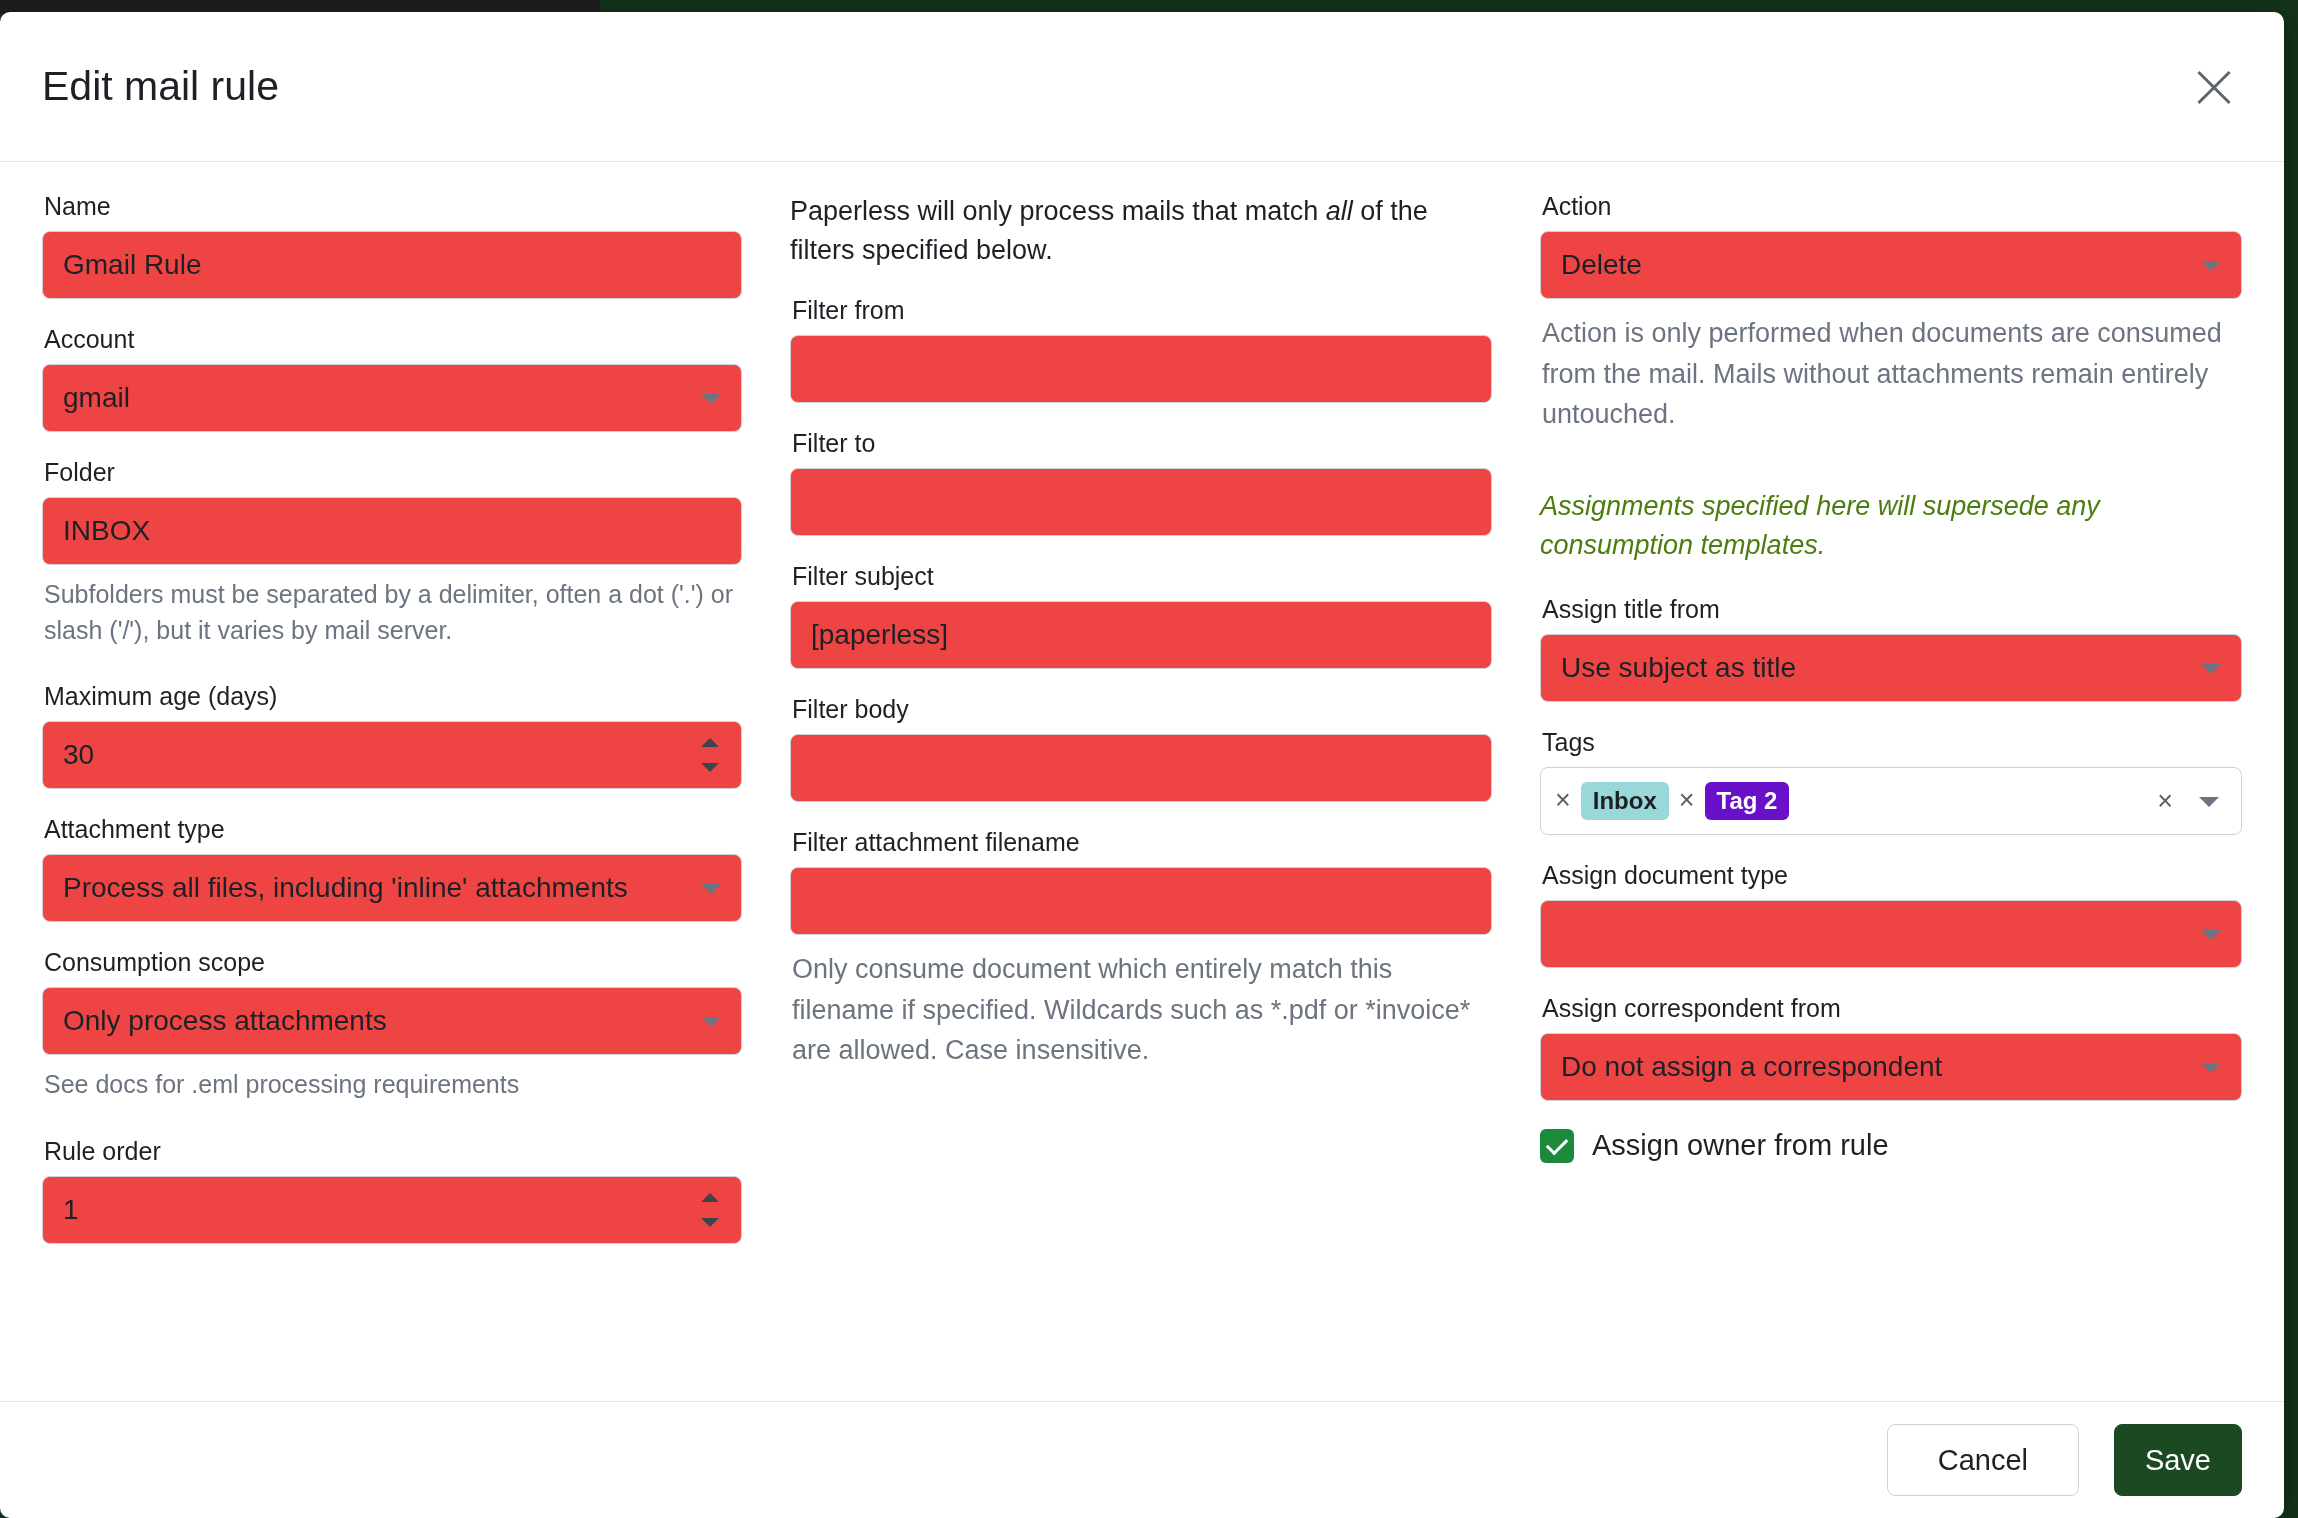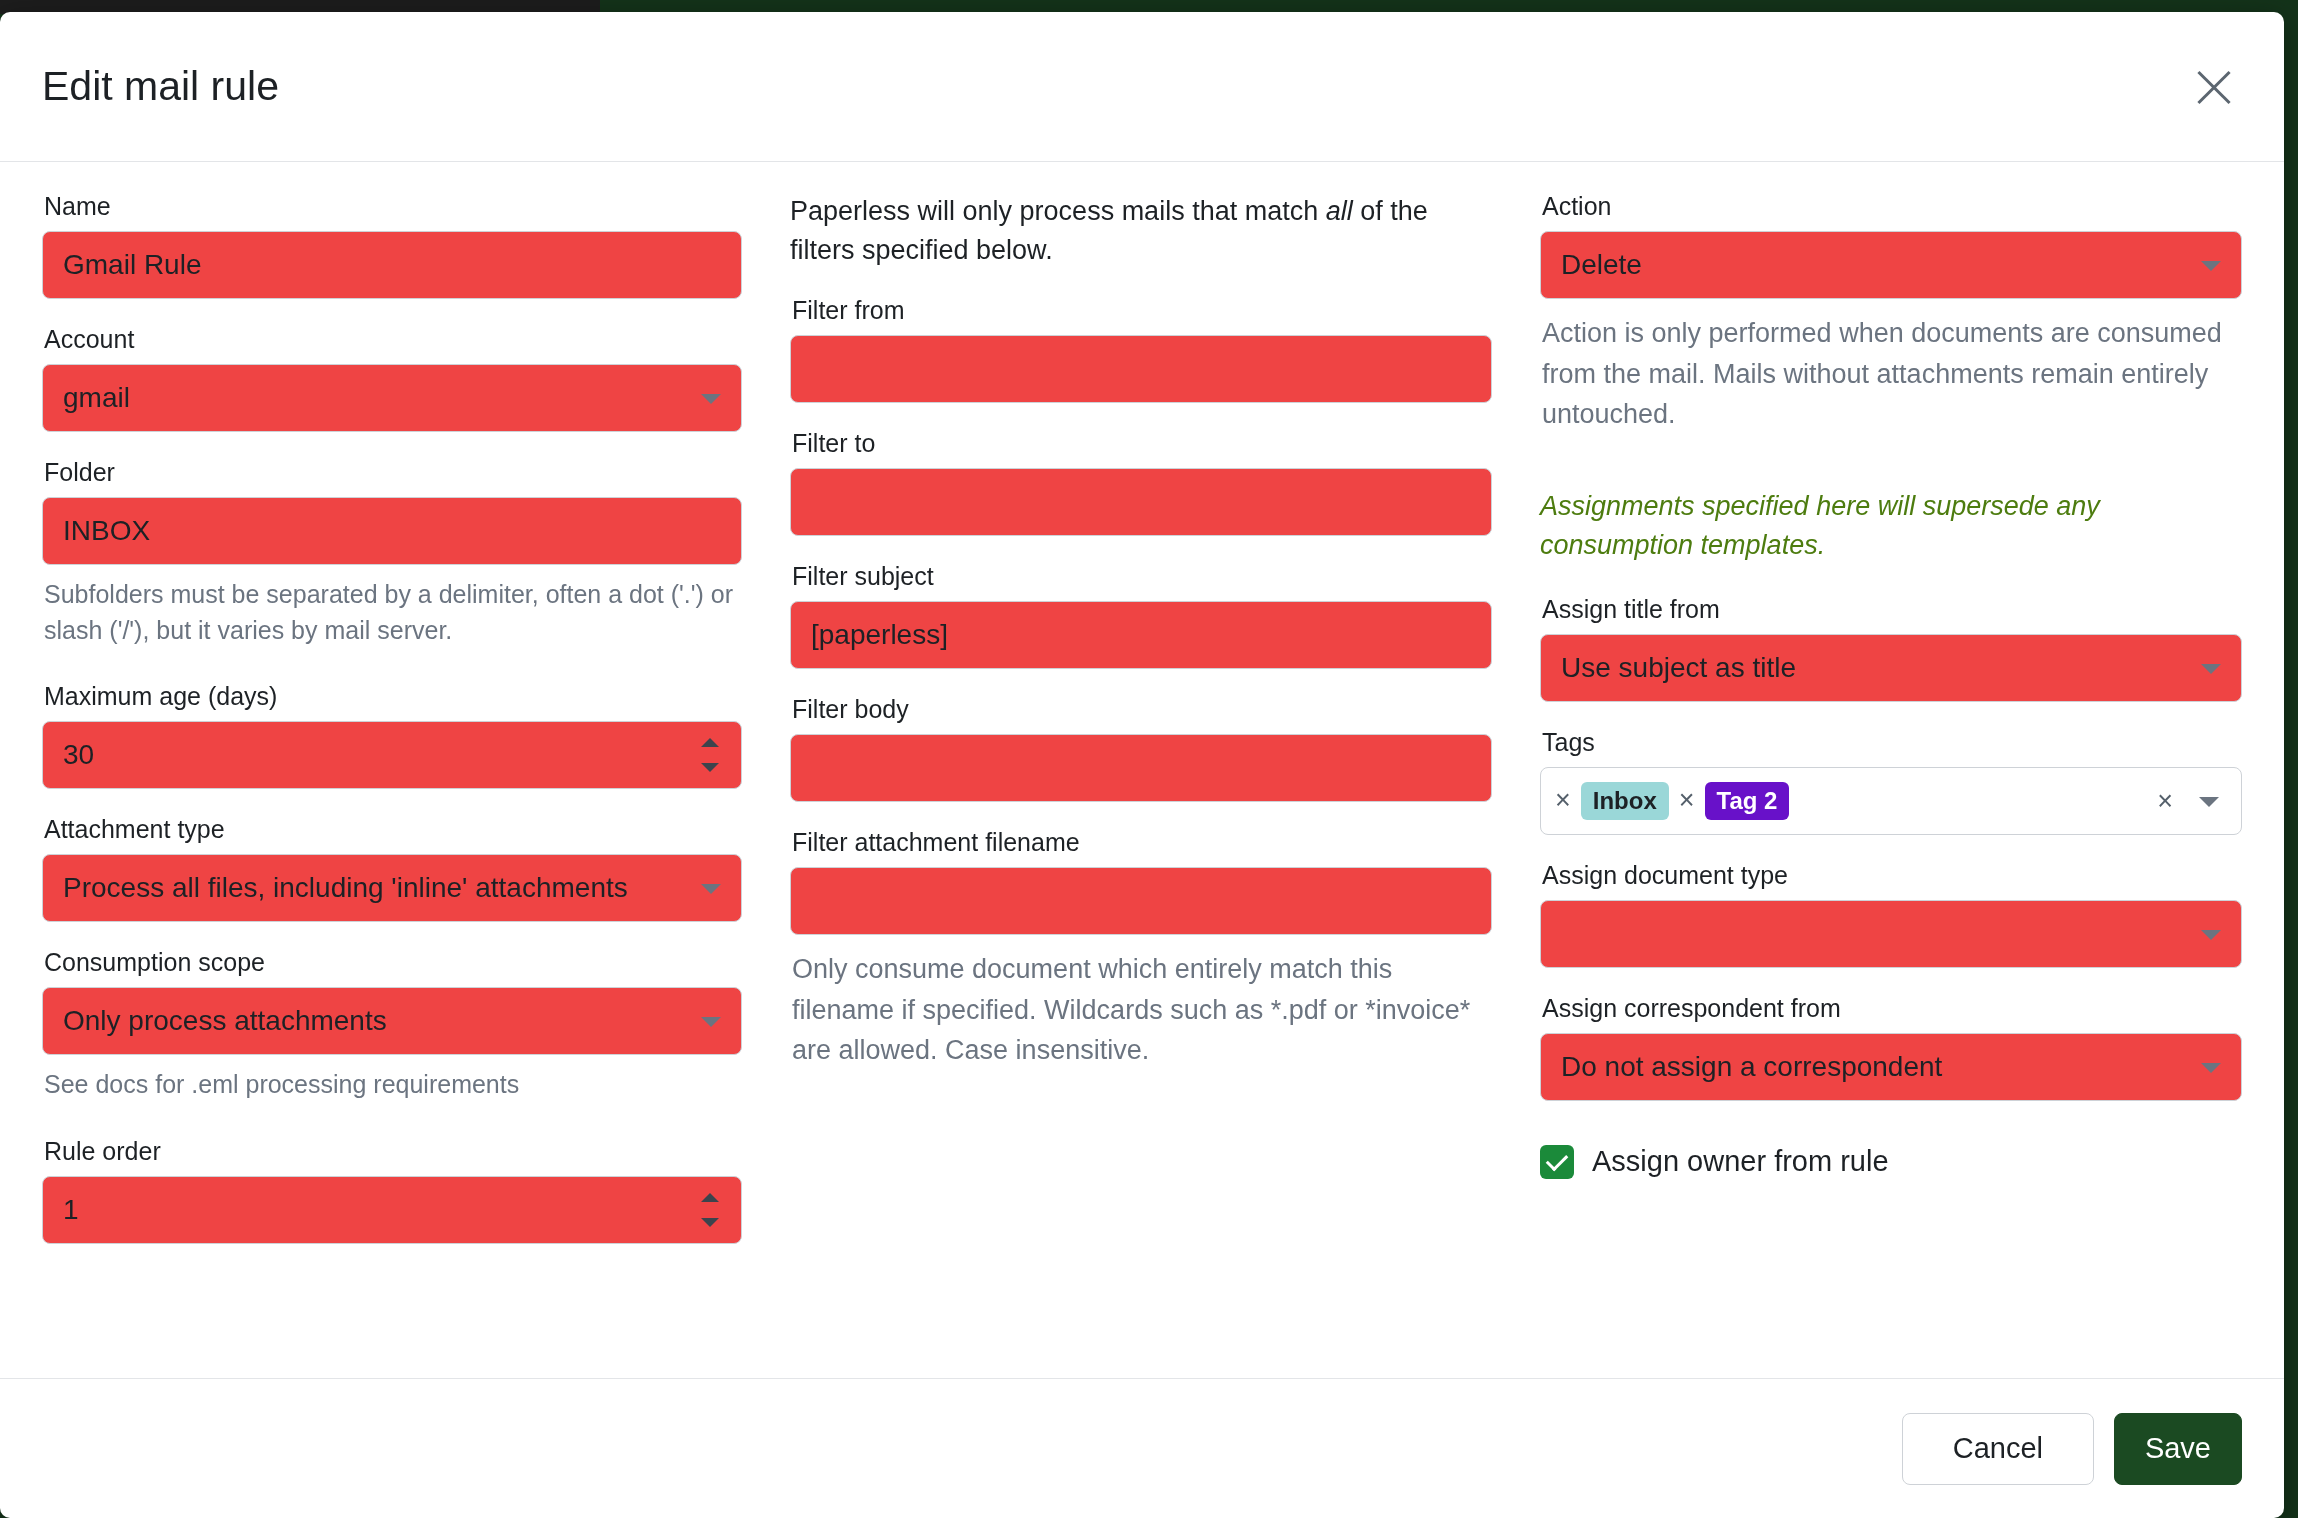--- a/index.html
+++ b/index.html
@@ -196,21 +196,21 @@
     width: 0; height: 0;
     border-left: 10px solid transparent;
     border-right: 10px solid transparent;
     border-top: 10px solid #6b7480;
   }
 
   .checkrow {
     display: flex;
     align-items: center;
     gap: 18px;
-    margin-top: 44px;
+    margin-top: 28px;
   }
   .checkbox {
     width: 34px; height: 34px;
     border-radius: 6px;
     background: #1b8a3a;
     position: relative;
     flex: none;
   }
   .checkbox::after {
     content: "";
@@ -222,26 +222,26 @@
     transform: rotate(45deg);
   }
   .checkrow span {
     font-size: 29px;
     color: #1d2125;
   }
 
   .modal-footer {
     position: absolute;
     left: 0; right: 0; bottom: 0;
-    height: 140px;
+    height: 117px;
     border-top: 1px solid #e3e5e8;
     display: flex;
     align-items: center;
     justify-content: flex-end;
-    gap: 20px;
+    gap: 35px;
     padding: 0 42px;
   }
   .btn {
     font-size: 29px;
     border-radius: 8px;
     padding: 0 30px;
     height: 72px;
     display: flex;
     align-items: center;
     justify-content: center;

